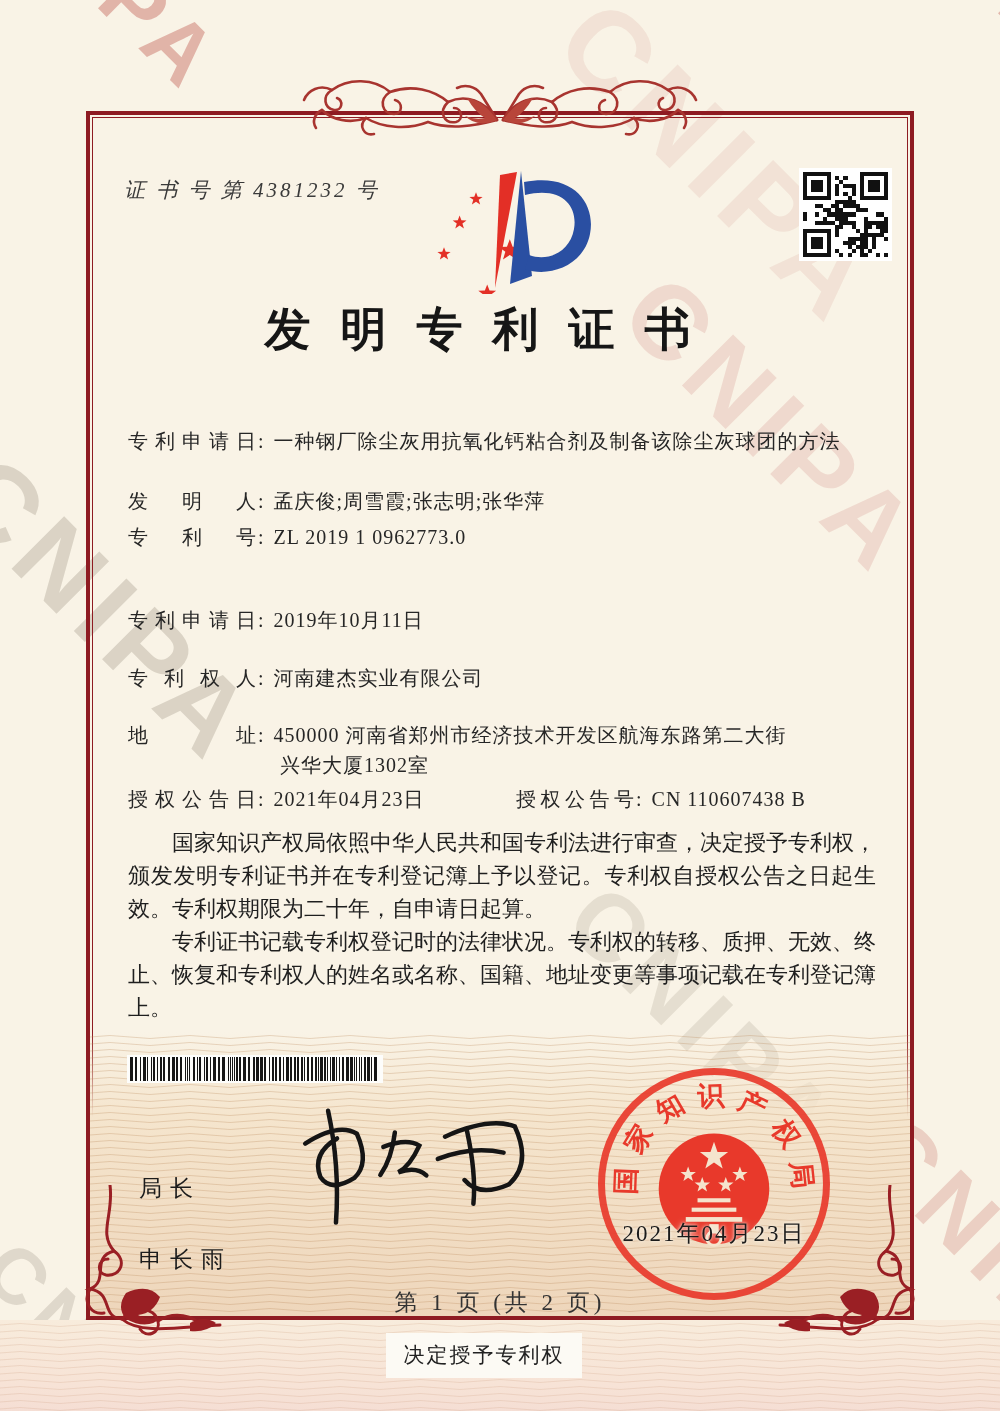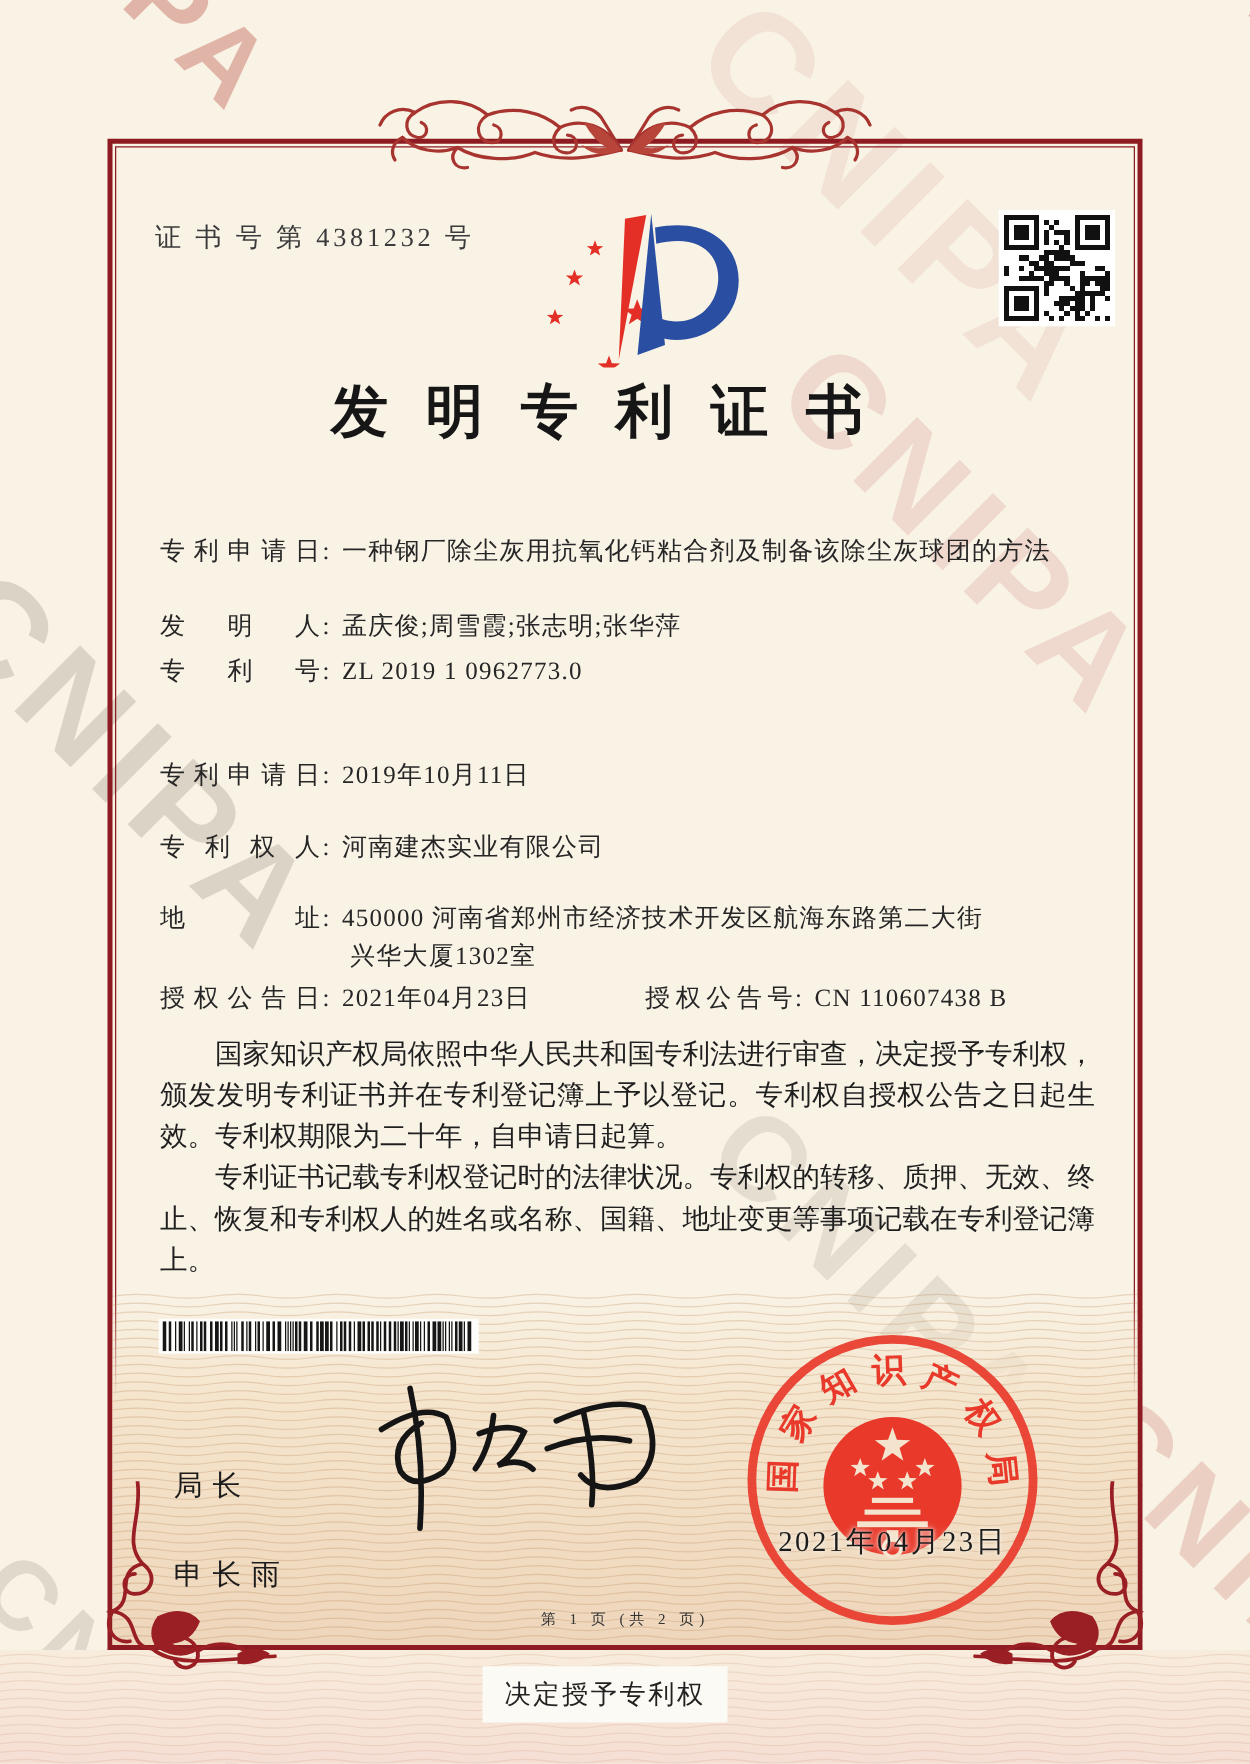--- a/index.html
+++ b/index.html
@@ -13,21 +13,21 @@
   .frame{position:absolute;left:86px;top:111px;width:828px;height:1209px;border:4px solid #8e1b22;box-sizing:border-box;z-index:2;}
   .frame-inner{position:absolute;inset:2px;border:1px solid #8e1b22;}
   
   .band{position:absolute;z-index:2;overflow:hidden;}
   .band-top{left:90px;top:1032px;width:820px;height:284px;
     background:linear-gradient(180deg, rgba(250,245,233,0) 0%, #f5e5cd 30%, #eed6bb 100%);}
   .band-bottom{left:0;top:1320px;width:1000px;height:91px;
     background:linear-gradient(180deg,#f8ecdc 0%,#f7e3d6 70%,#f5ded4 100%);}
   
   .c{position:absolute;z-index:3;color:#2a2a2a;}
-  .cert-no{left:124px;top:176px;font-size:21px;letter-spacing:3px;color:#3a3a3a;}
+  .cert-no{left:124px;top:176px;font-size:21px;letter-spacing:3px;color:#3a3a3a;font-style:italic;}
   .qr{left:799px;top:168px;width:93px;height:93px;background:#fff;padding:4px;box-sizing:border-box;}
   .logo{left:424px;top:166px;width:172px;height:128px;}
   .title{left:0;right:0;top:299px;text-align:center;font-size:46px;font-weight:bold;letter-spacing:30px;margin-left:-15px;color:#161616;}
   .frow{left:128px;width:748px;font-size:20px;line-height:30px;color:#262626;}
   .flabel{display:inline-block;width:128px;text-align:justify;text-align-last:justify;vertical-align:top;}
   .fcolon{display:inline-block;margin:0 10px 0 2px;}
   .fvalue{letter-spacing:1px;}
   .addr2{margin-left:152px;letter-spacing:1px;}
   .grant-right{position:absolute;left:388px;top:0;white-space:nowrap;}
   .grant-right .flabel{width:118px;}
@@ -35,21 +35,21 @@
   .bodytext p{margin:0;text-indent:2em;}
   .barcode{left:127px;top:1055px;width:256px;height:28px;background:#fdfdfb;padding:2px 3px;box-sizing:border-box;z-index:4;}
   .officer{left:139px;font-size:23px;letter-spacing:8px;font-family:"Liberation Sans",sans-serif;color:#1c1c1c;z-index:4;margin-top:34px;}
   .sig{left:268px;top:1098px;width:280px;height:135px;z-index:4;}
   .seal{left:598px;top:1068px;width:232px;height:232px;z-index:4;}
   .seal-ring{position:absolute;inset:0;border:7px solid rgba(232,57,43,.92);border-radius:50%;box-sizing:border-box;}
   .seal-char{position:absolute;left:50%;top:50%;font-size:27px;font-weight:bold;color:#e8392b;font-family:"Liberation Serif",serif;}
   .seal-emblem{position:absolute;left:57px;top:62px;}
   .seal-date{position:absolute;left:14px;top:150px;width:204px;text-align:center;font-size:23px;letter-spacing:2px;color:#1b1b1b;
     text-shadow:0 0 3px rgba(250,245,235,.95), 0 0 6px rgba(250,245,235,.8);z-index:5;}
-  .pageinfo{left:0;right:0;top:1287px;text-align:center;font-size:12px;letter-spacing:4px;color:#333;z-index:4;}
+  .pageinfo{left:0;right:0;top:1287px;text-align:center;font-size:23px;letter-spacing:4px;color:#333;z-index:4;}
   .footnote{left:386px;top:1333px;width:196px;height:45px;line-height:45px;text-align:center;background:#fcfaf4;
     font-size:21px;letter-spacing:2px;color:#222;z-index:4;}
   .ornament{z-index:4;}
   svg{display:block;}
 </style>
 </head>
 <body>
 
 <div class="page">
 

